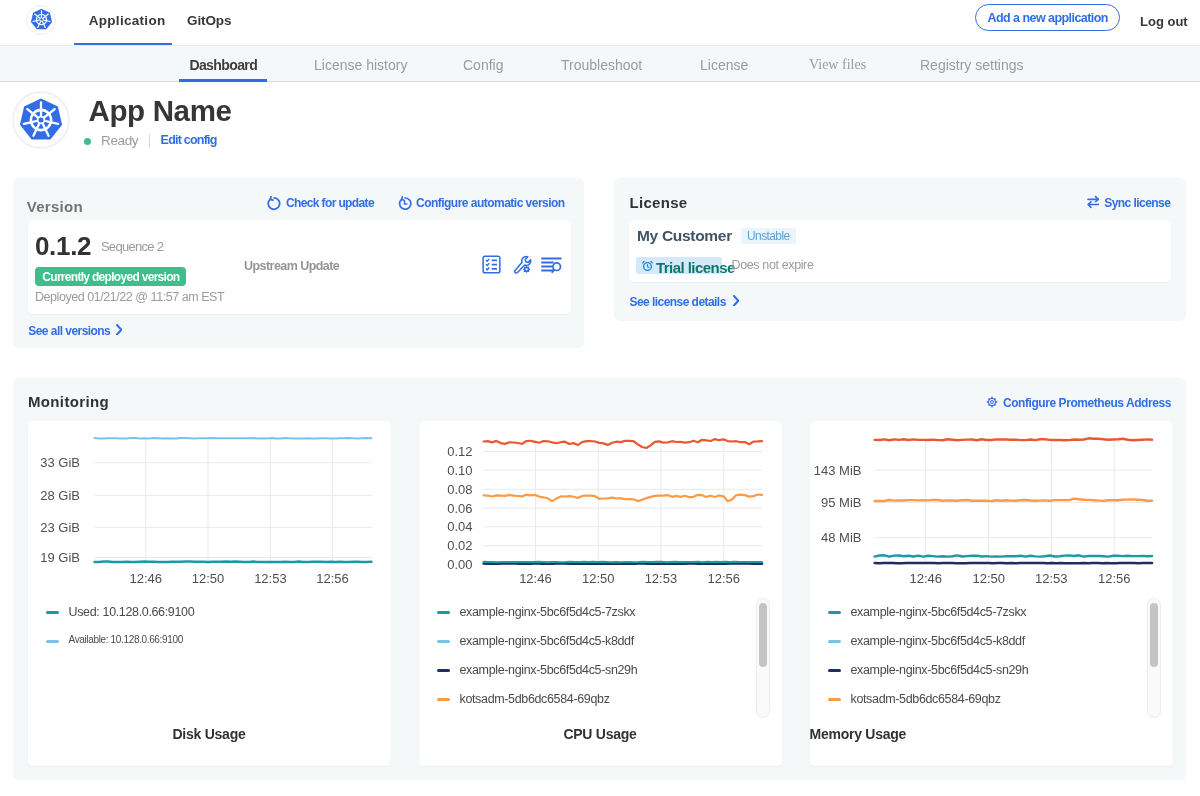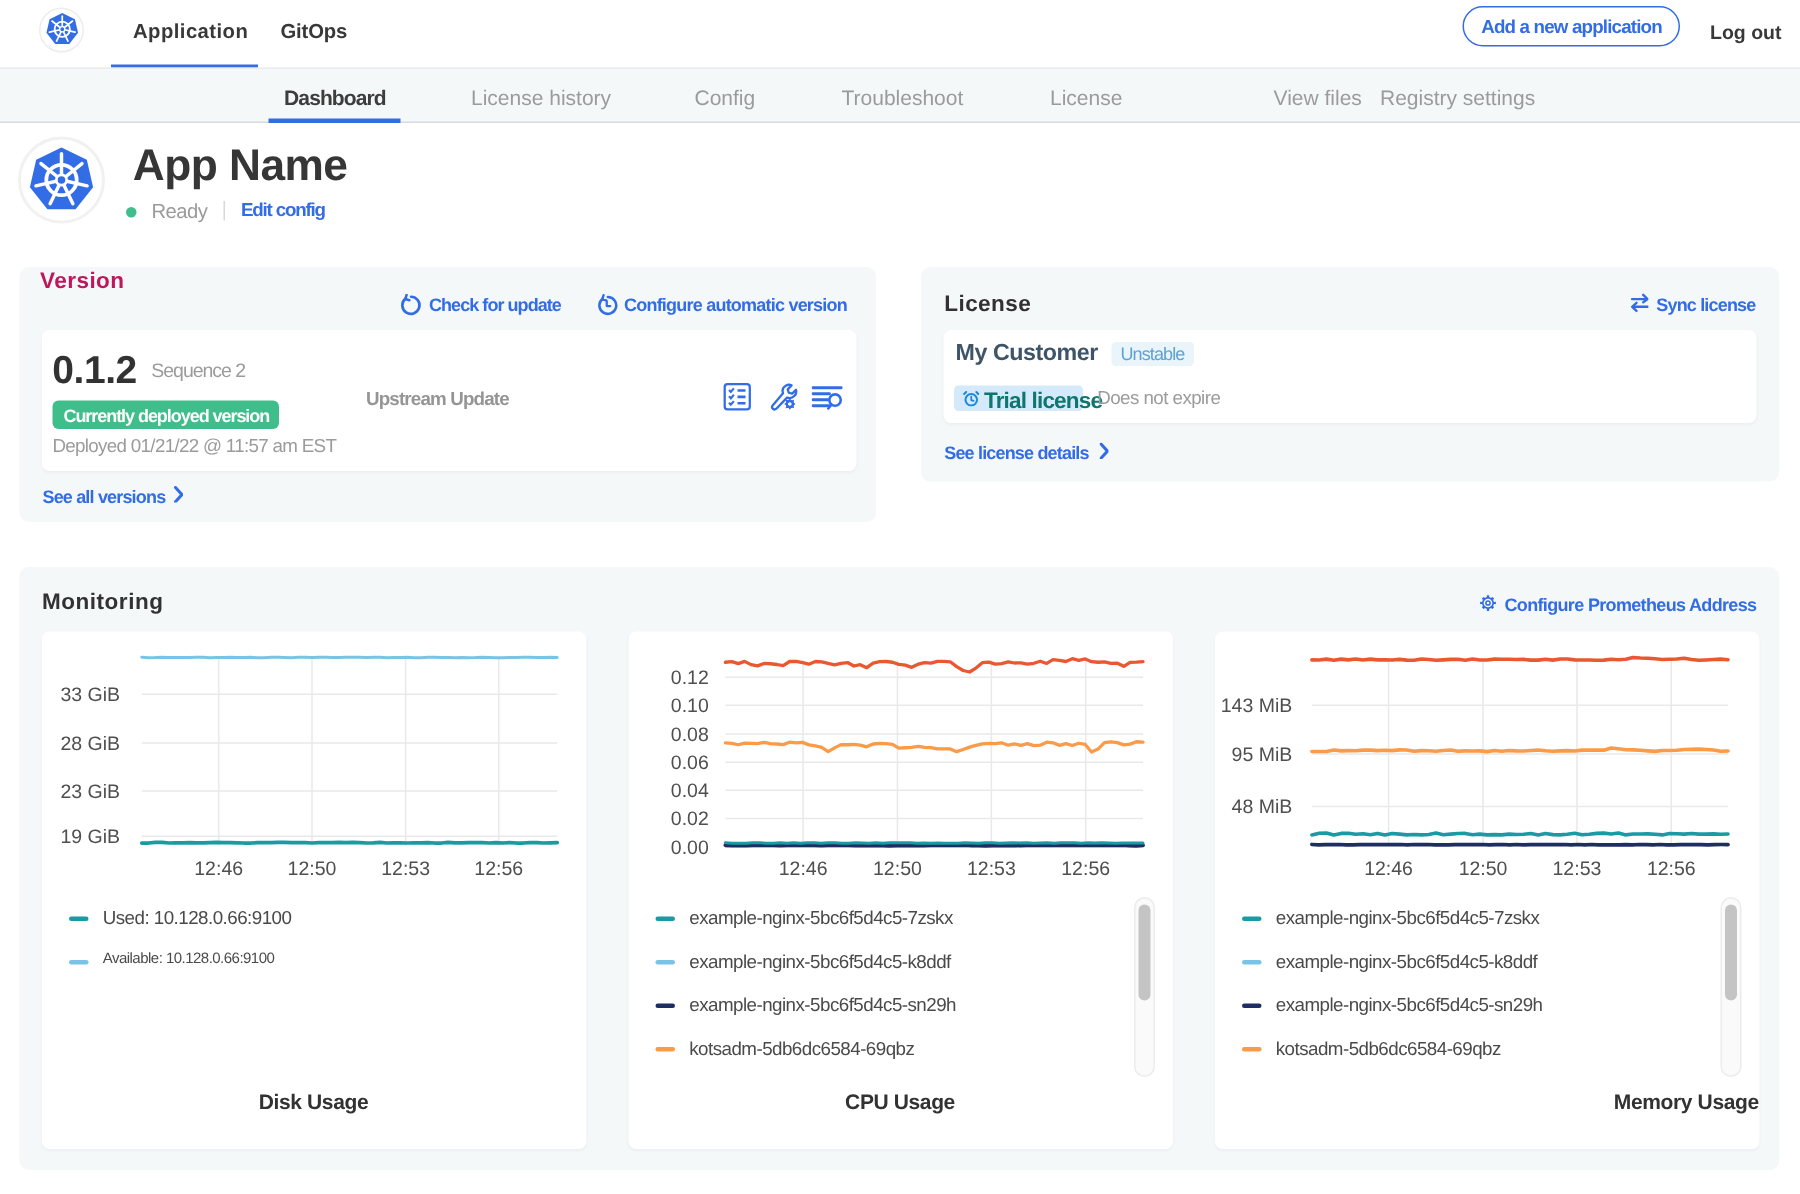--- a/index.html
+++ b/index.html
@@ -34,21 +34,21 @@
 <div style="position:absolute;left:974.5px;top:4px;width:145.5px;height:27px;border:1.5px solid #326de6;border-radius:14px"></div>
 <div style="position:absolute;left:987.5px;top:11.6px;font-size:12.5px;font-weight:700;color:#326de6;letter-spacing:-0.55px;line-height:1;white-space:nowrap;">Add a new application</div>
 <div style="position:absolute;left:1140px;top:14.8px;font-size:13px;font-weight:700;color:#383838;line-height:1;white-space:nowrap;">Log out</div>
 <div style="position:absolute;left:0;top:45px;width:1200px;height:37px;background:#f5f8f9;border-top:1px solid #ececee;border-bottom:1px solid #d6dbde"></div>
 <div style="position:absolute;left:189.4px;top:58.2px;font-size:14px;font-weight:700;color:#3d3d3d;letter-spacing:-0.6px;line-height:1;white-space:nowrap;">Dashboard</div>
 <div style="position:absolute;left:179px;top:79px;width:88px;height:3px;background:#326de6"></div>
 <div style="position:absolute;left:314px;top:58.2px;font-size:14px;font-weight:400;color:#9b9b9b;line-height:1;white-space:nowrap;">License history</div>
 <div style="position:absolute;left:463px;top:58.2px;font-size:14px;font-weight:400;color:#9b9b9b;line-height:1;white-space:nowrap;">Config</div>
 <div style="position:absolute;left:561px;top:58.2px;font-size:14px;font-weight:400;color:#9b9b9b;line-height:1;white-space:nowrap;">Troubleshoot</div>
 <div style="position:absolute;left:700px;top:58.2px;font-size:14px;font-weight:400;color:#9b9b9b;line-height:1;white-space:nowrap;">License</div>
-<div style="position:absolute;left:849px;top:58.2px;font-size:14px;font-weight:400;color:#9b9b9b;line-height:1;white-space:nowrap;">View files</div>
+<div style="position:absolute;left:809px;top:58.2px;font-size:14px;font-weight:400;color:#9b9b9b;line-height:1;white-space:nowrap;font-family:Liberation Serif, serif;">View files</div>
 <div style="position:absolute;left:920px;top:58.2px;font-size:14px;font-weight:400;color:#9b9b9b;line-height:1;white-space:nowrap;">Registry settings</div>
 <div style="position:absolute;left:12px;top:90.5px;width:58px;height:58px;border-radius:50%;background:#fff;border:2px solid #f1f1f1"></div>
 <div style="position:absolute;left:18px;top:96.5px;line-height:0">
       <svg width="46" height="46" viewBox="0 0 100 100">
 <polygon points="50,3 86.7,20.7 95.8,60.5 70.4,92.4 29.6,92.4 4.2,60.5 13.3,20.7" fill="#326de6"></polygon>
 <g stroke="#fff" stroke-width="5" stroke-linecap="round">
 <line x1="50" y1="50" x2="50" y2="12"></line>
           <line x1="50" y1="50" x2="79.7" y2="26.2"></line>
           <line x1="50" y1="50" x2="87.1" y2="58.5"></line>
           <line x1="50" y1="50" x2="66.5" y2="84.3"></line>
@@ -59,21 +59,21 @@
 <circle cx="50" cy="50" r="22" fill="none" stroke="#fff" stroke-width="5.5"></circle>
 <circle cx="50" cy="50" r="7.5" fill="#326de6" stroke="#fff" stroke-width="4"></circle>
 </svg>
     </div>
 <div style="position:absolute;left:88.5px;top:95.9px;font-size:29.5px;font-weight:700;color:#363636;letter-spacing:-0.35px;line-height:1;white-space:nowrap;">App Name</div>
 <div style="position:absolute;left:83.5px;top:137.8px;width:7.5px;height:7.5px;border-radius:50%;background:#3fbe8c"></div>
 <div style="position:absolute;left:101px;top:133.8px;font-size:13.5px;font-weight:400;color:#9b9b9b;letter-spacing:-0.35px;line-height:1;white-space:nowrap;">Ready</div>
 <div style="position:absolute;left:149.4px;top:134px;width:1px;height:13px;background:#d8d8d8"></div>
 <div style="position:absolute;left:160.6px;top:134.4px;font-size:12.5px;font-weight:700;color:#326de6;letter-spacing:-0.78px;line-height:1;white-space:nowrap;">Edit config</div>
 <div class="card" style="left:13px;top:178px;width:571px;height:170px">
-<div style="position:absolute;left:13.7px;top:2px;font-size:15px;font-weight:700;color:#be185d;letter-spacing:0.3px;line-height:1;white-space:nowrap;text-align:right;">Version</div>
+<div style="position:absolute;left:13.7px;top:21px;font-size:15px;font-weight:700;color:#737373;letter-spacing:0.3px;line-height:1;white-space:nowrap;text-align:right;">Version</div>
 <div style="position:absolute;left:253px;top:17.5px;line-height:0">
         <svg width="15" height="15" viewBox="0 0 16 16">
           <path d="M4.6 3.3 A6.1 6.1 0 1 0 8.6 1.93" fill="none" stroke="#326de6" stroke-width="1.9" stroke-linecap="round"></path>
           <path d="M5.4 0.7 L4.5 3.6 L7.4 4.4" fill="none" stroke="#326de6" stroke-width="1.8" stroke-linecap="round" stroke-linejoin="round"></path>
         </svg>
       </div>
 <div style="position:absolute;left:273px;top:18.5px;font-size:12px;font-weight:700;color:#326de6;letter-spacing:-0.63px;line-height:1;white-space:nowrap;">Check for update</div>
 <div style="position:absolute;left:383.6px;top:17.5px;line-height:0">
         <svg width="15" height="15" viewBox="0 0 16 16">
           <path d="M4.9 3.5 A6 6 0 1 0 8.8 2.1" fill="none" stroke="#326de6" stroke-width="1.8" stroke-linecap="round"></path>
@@ -269,15 +269,15 @@
         <div style="position:absolute;left:18.5px;top:190.0px;width:13px;height:3px;border-radius:2px;background:#1a9aa4"></div>
         <div style="position:absolute;left:41px;top:185.5px;font-size:12.5px;font-weight:400;color:#4a4a4a;letter-spacing:-0.35px;line-height:1;white-space:nowrap;">example-nginx-5bc6f5d4c5-7zskx</div>
         <div style="position:absolute;left:18.5px;top:219.0px;width:13px;height:3px;border-radius:2px;background:#7ac3e6"></div>
         <div style="position:absolute;left:41px;top:214.5px;font-size:12.5px;font-weight:400;color:#4a4a4a;letter-spacing:-0.35px;line-height:1;white-space:nowrap;">example-nginx-5bc6f5d4c5-k8ddf</div>
         <div style="position:absolute;left:18.5px;top:248.0px;width:13px;height:3px;border-radius:2px;background:#1e2d62"></div>
         <div style="position:absolute;left:41px;top:243.5px;font-size:12.5px;font-weight:400;color:#4a4a4a;letter-spacing:-0.35px;line-height:1;white-space:nowrap;">example-nginx-5bc6f5d4c5-sn29h</div>
         <div style="position:absolute;left:18.5px;top:277.0px;width:13px;height:3px;border-radius:2px;background:#fb9a47"></div>
         <div style="position:absolute;left:41px;top:272.5px;font-size:12.5px;font-weight:400;color:#4a4a4a;letter-spacing:-0.35px;line-height:1;white-space:nowrap;">kotsadm-5db6dc6584-69qbz</div>
         <div style="position:absolute;left:337.5px;top:177.5px;width:13.5px;height:120px;background:#fafafa;border:1px solid #ececec;border-radius:7px"></div>
         <div style="position:absolute;left:340.7px;top:182.5px;width:7.5px;height:64px;background:#c4c4c4;border-radius:4px"></div>
-        <div style="position:absolute;left:0px;top:306.9px;font-size:14px;font-weight:700;color:#323232;letter-spacing:-0.25px;line-height:1;white-space:nowrap;width:363px;text-align:right">Memory Usage</div>
+        <div style="position:absolute;left:0px;top:306.9px;font-size:14px;font-weight:700;color:#323232;letter-spacing:-0.25px;line-height:1;white-space:nowrap;width:363px;text-align:left">Memory Usage</div>
       </div>
 </div>
 </div>
 </body></html>

